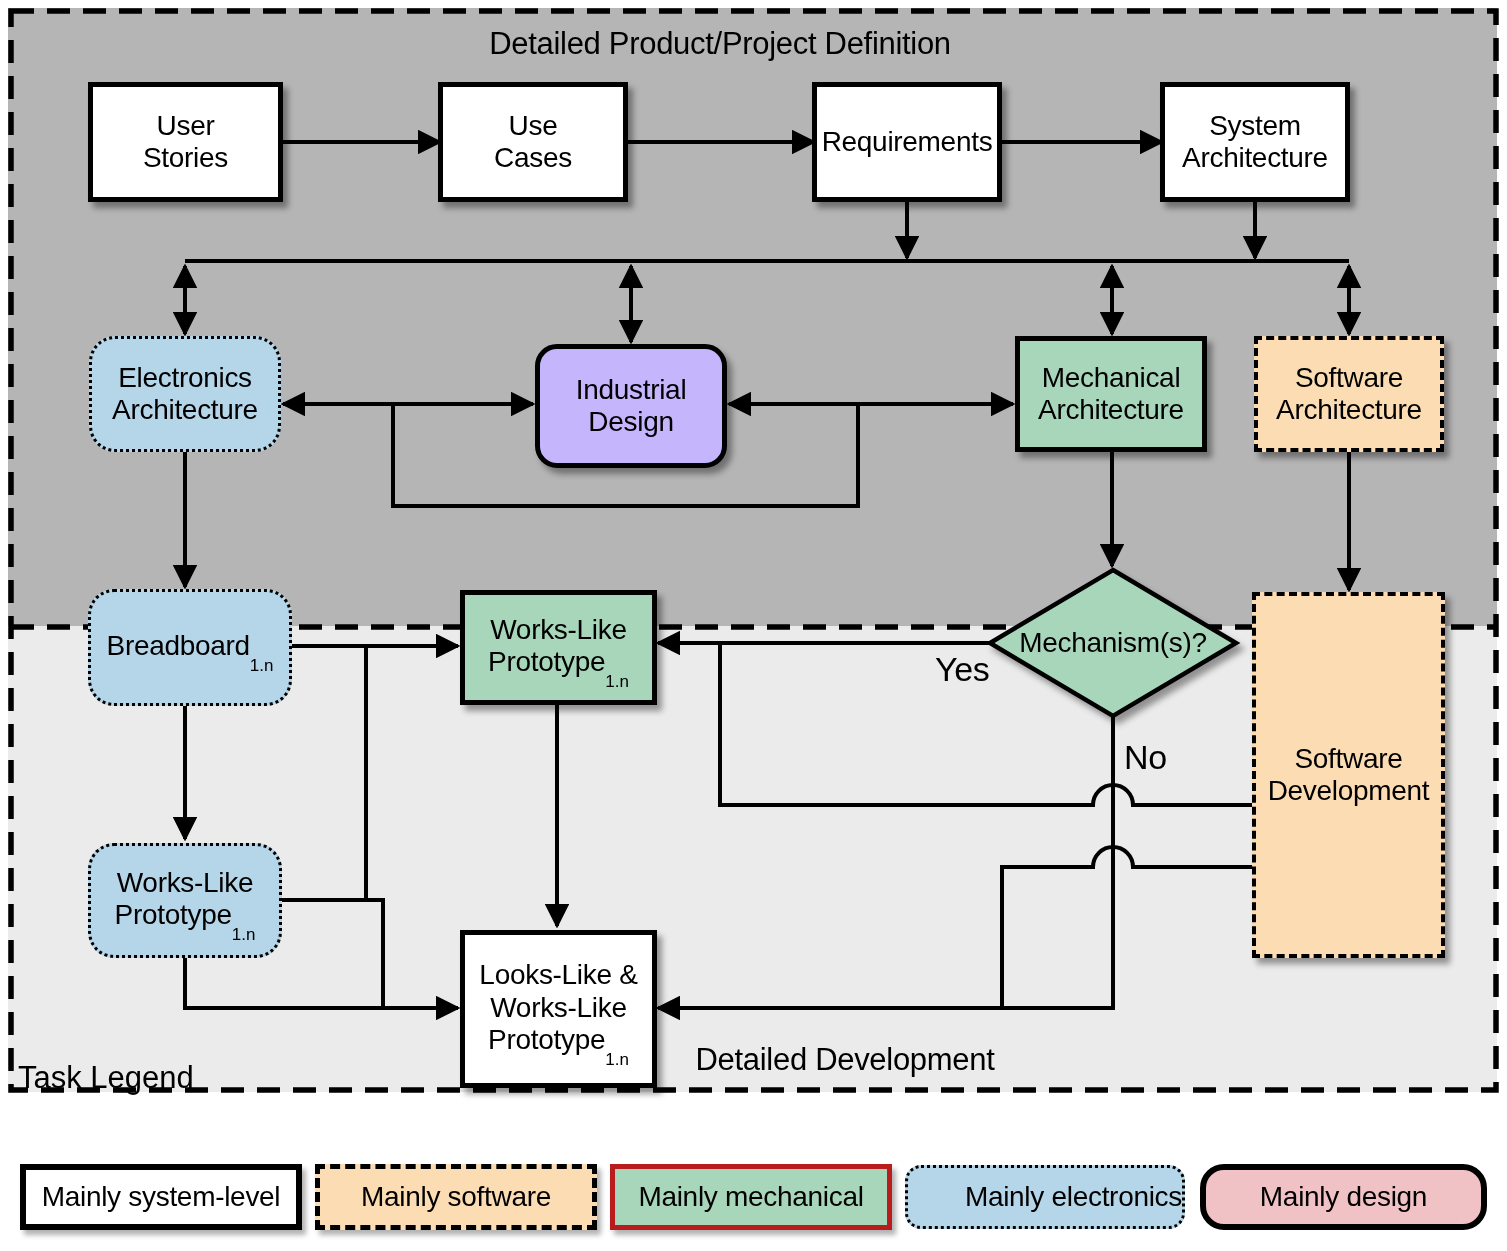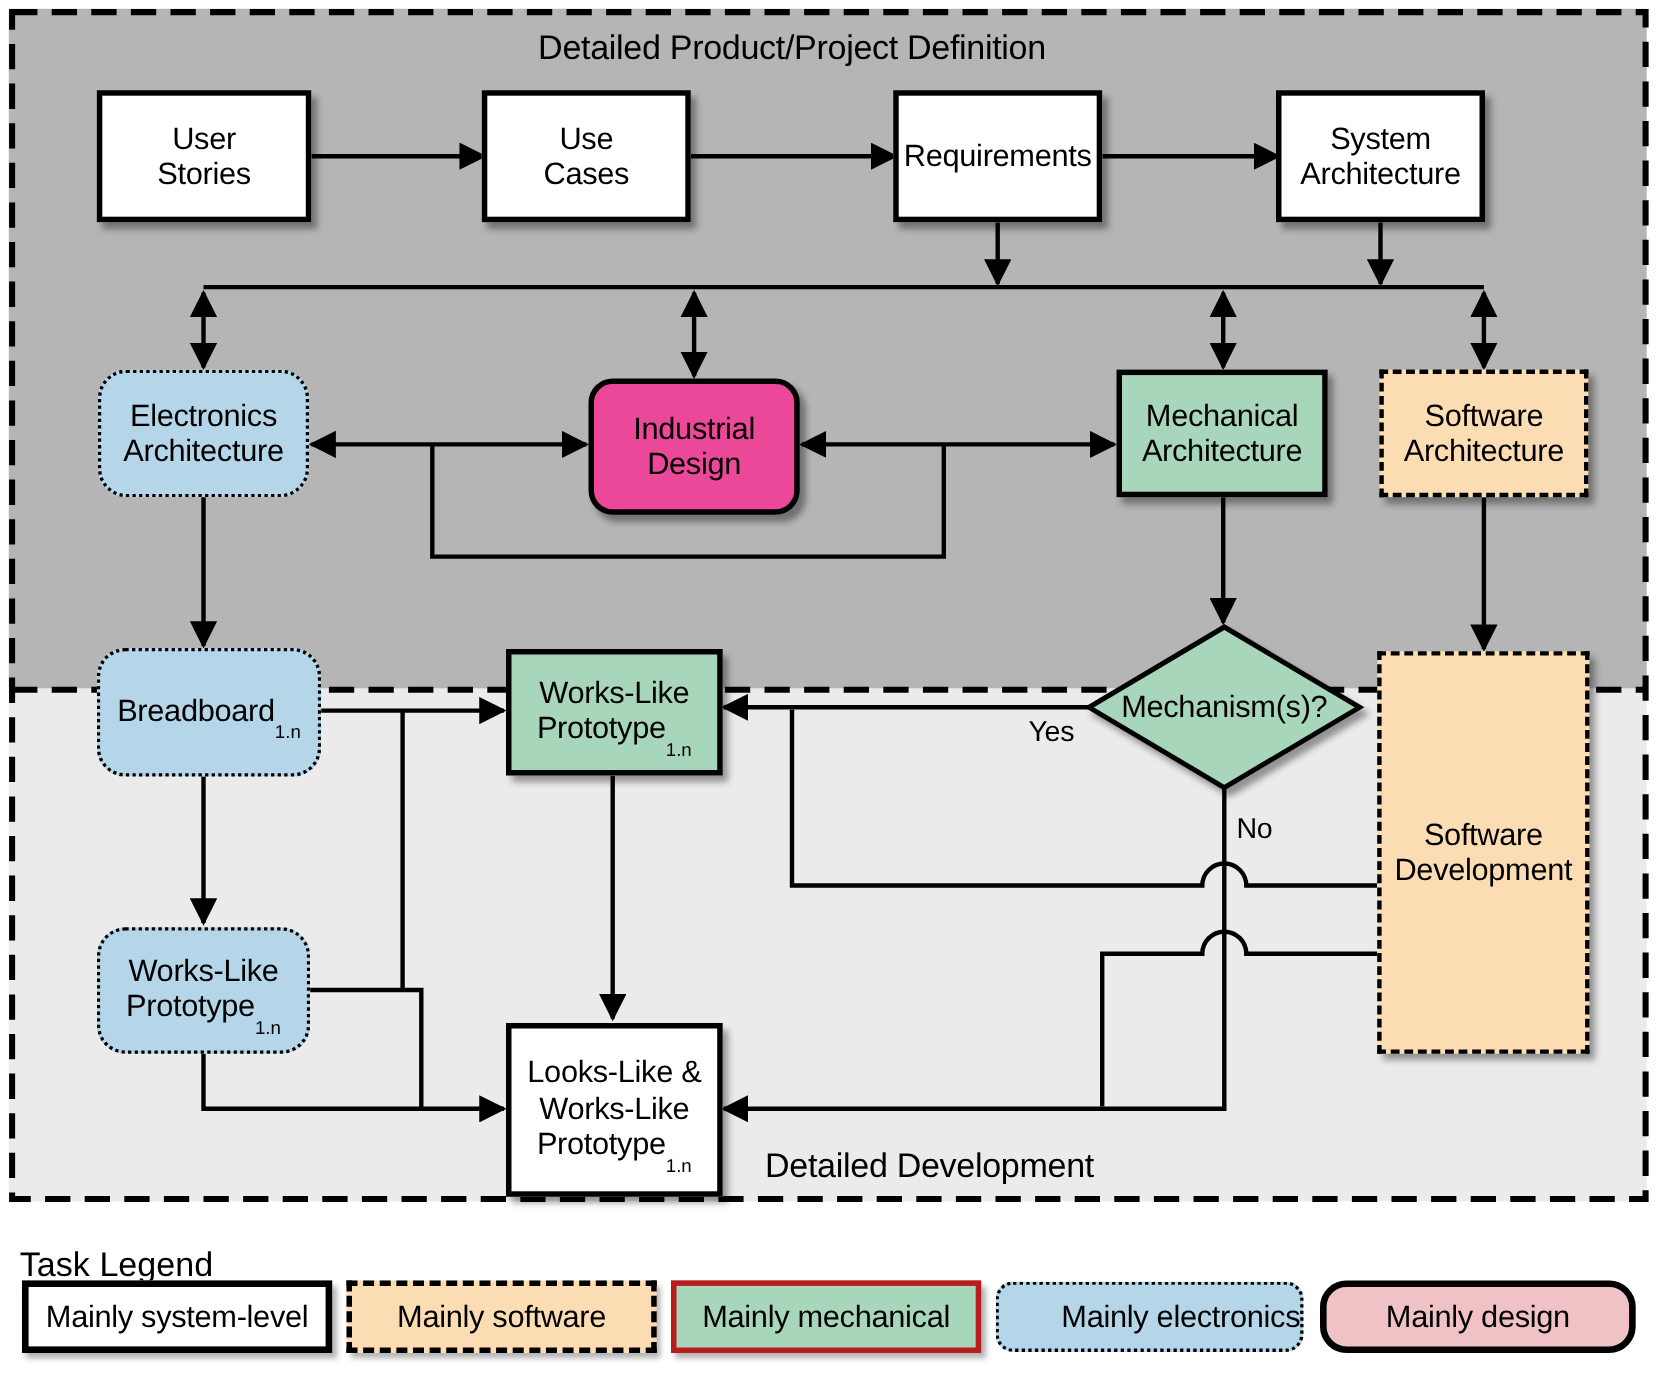--- a/index.html
+++ b/index.html
@@ -18,24 +18,24 @@
     text-align:center;
     font-size:28px;line-height:1.16;letter-spacing:-0.3px;
     box-sizing:border-box;
     background:#ffffff;border:4px solid #000;
   }
   .shadow{box-shadow:5px 6px 6px rgba(0,0,0,0.38);}
   .n-white{background:#ffffff;border:5px solid #000;}
   .n-blue{background:#b5d5e8;border:3px dotted #000;border-radius:26px;}
   .n-green{background:#a8d6ba;border:5px solid #000;}
   .n-orange{background:#fcdcb2;border:4px dashed #000;}
-  .n-pink{background:#ec4899;border:5px solid #000;border-radius:22px;}
+  .n-pink{background:#c4b5fd;border:5px solid #000;border-radius:22px;}
   .sub{font-size:17px;line-height:1;position:relative;top:9px;letter-spacing:0;}
   .titleText{position:absolute;z-index:2;font-size:31px;letter-spacing:-0.3px;white-space:nowrap;}
-  .edgeLabel{position:absolute;z-index:2;font-size:26px;letter-spacing:-0.3px;white-space:nowrap;}
+  .edgeLabel{position:absolute;z-index:2;font-size:34px;letter-spacing:-0.3px;white-space:nowrap;}
   .diamondLabel{
     position:absolute;z-index:2;display:flex;align-items:center;justify-content:center;
     font-size:28px;letter-spacing:-0.3px;text-align:center;
   }
   .legendTitle{position:absolute;z-index:2;font-size:31px;}
   .legendItem{
     position:absolute;z-index:2;
     display:flex;align-items:center;justify-content:center;
     font-size:28px;letter-spacing:-0.3px;text-align:center;
     box-sizing:border-box;
@@ -174,21 +174,21 @@
   </div>
 
   <div class="node n-white shadow" style="left:460px;top:930px;width:197px;height:158px;">
     <div>Looks-Like &amp;</div>
     <div>Works-Like</div>
     <div>
       <span>Prototype</span><sub class="sub">1.n</sub>
     </div>
   </div>
 
-  <div class="legendTitle" style="left:18px;top:1132px;">Task Legend</div>
+  <div class="legendTitle" style="left:18px;top:1060px;">Task Legend</div>
 
   <div class="legendItem lg-system" style="left:20px;top:1164px;width:282px;height:66px;">
     <span>Mainly system-level</span>
   </div>
   <div class="legendItem lg-software" style="left:315px;top:1164px;width:282px;height:66px;">
     <span>Mainly software</span>
   </div>
   <div class="legendItem lg-mechanical" style="left:610px;top:1164px;width:282px;height:66px;">
     <span>Mainly mechanical</span>
   </div>

